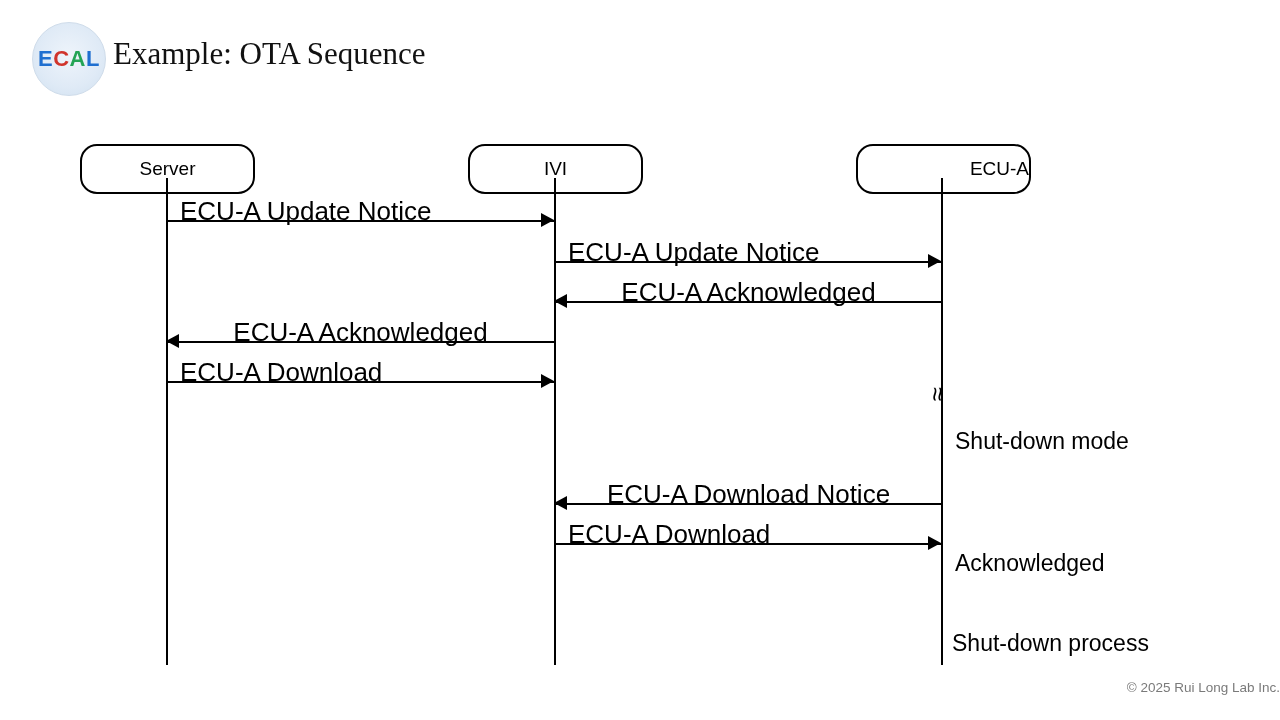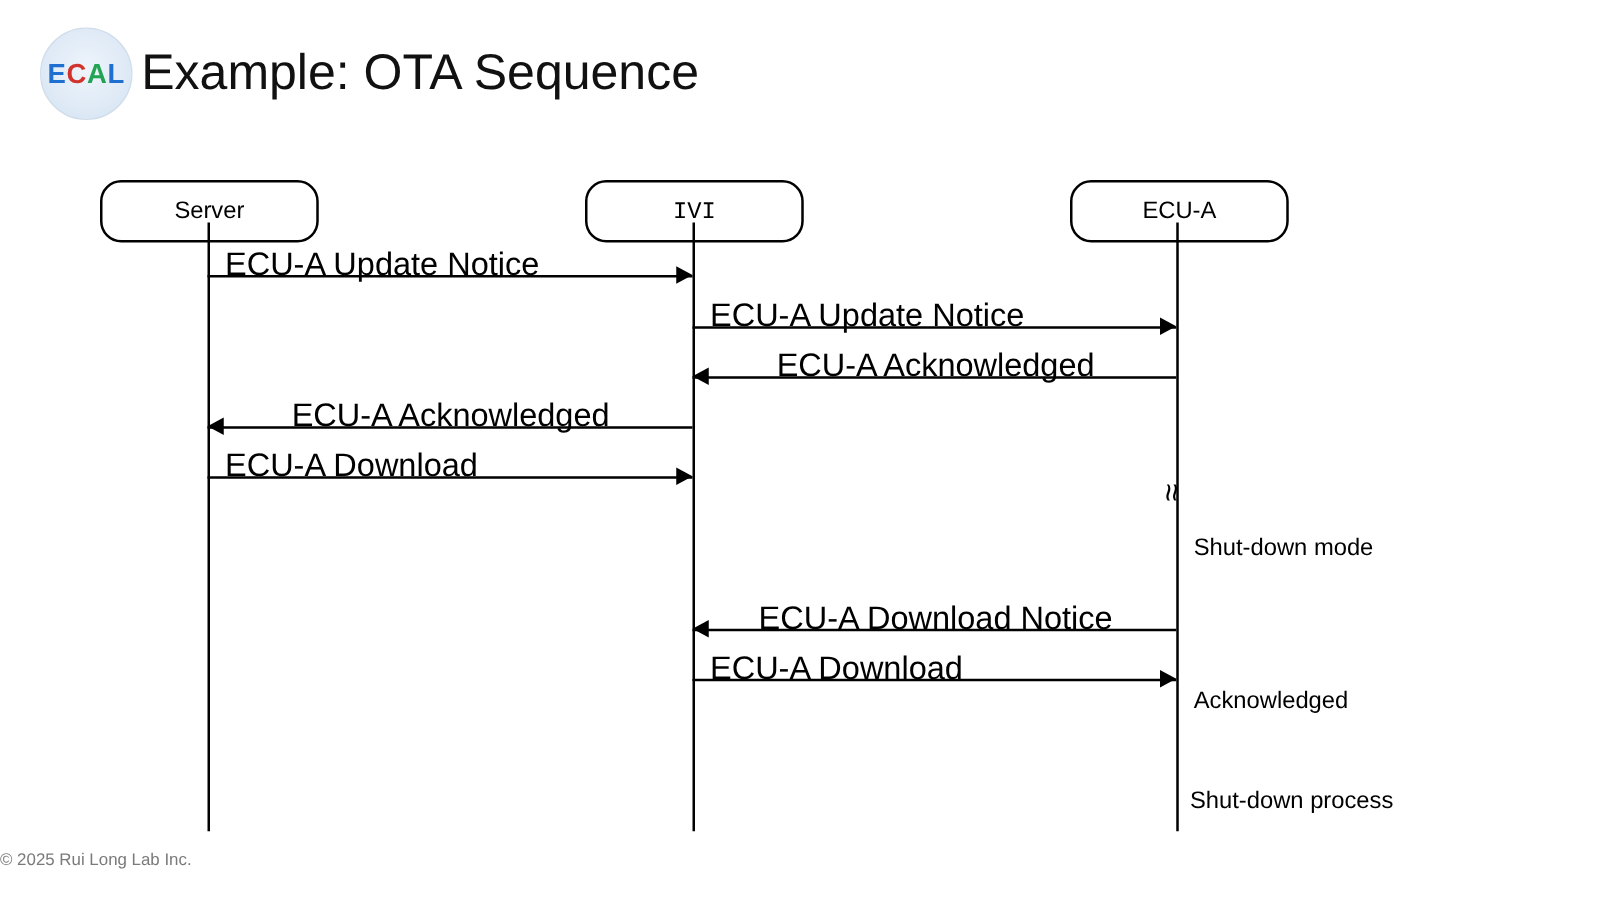--- a/index.html
+++ b/index.html
@@ -38,23 +38,24 @@
   }
   #logo .l1 { color: #1f6fd0; }
   #logo .l2 { color: #d0342c; }
   #logo .l3 { color: #23a455; }
   #logo .l4 { color: #1f6fd0; }
 
   #page-title {
     position: absolute;
     left: 113px;
     top: 36px;
-    font-size: 40px;
+    font-size: 31px;
     color: #111111;
     white-space: nowrap;
+    font-family: Liberation Serif, serif;
   }
 
   
   #diagram {
     position: absolute;
     left: 0;
     top: 120px;
     width: 1280px;
     height: 560px;
   }
@@ -104,62 +105,62 @@
     font-size: 26px;
     color: #000000;
     white-space: nowrap;
   }
   .msg-label.right-align {
     text-align: center;
   }
 
   .note-label {
     position: absolute;
-    font-size: 19px;
+    font-size: 23px;
     color: #000000;
     white-space: nowrap;
   }
 
   .break-mark {
     position: absolute;
     font-size: 26px;
     line-height: 1;
     color: #000000;
     transform: rotate(90deg);
     transform-origin: 50% 50%;
   }
 
   #footer {
     position: absolute;
     left: 0;
     top: 680px;
     width: 1280px;
-    text-align: left;
+    text-align: right;
     font-size: 13.5px;
     color: #7a7a7a;
   }
 </style>
 </head>
 <body>
 
 <div id="logo">
   <span class="logo-text"><span class="l1">E</span><span class="l2">C</span><span class="l3">A</span><span class="l4">L</span></span>
 </div>
 
 <div id="page-title">Example: OTA Sequence</div>
 
 <div id="diagram">
 
   <div class="lifeline-head" style="left:80px; top:24px; width:175px;">
     <span>Server</span>
   </div>
-  <div class="lifeline-head" style="left:468px; top:24px; width:175px;font-family:Liberation Mono, monospace;">
+  <div class="lifeline-head" style="left:468px; top:24px; width:175px;">
     <span>IVI</span>
   </div>
-  <div class="lifeline-head" style="left:856px; top:24px; width:175px;">
+  <div class="lifeline-head" style="left:856px; top:24px; width:175px;justify-content:flex-end;">
     <span>ECU-A</span>
   </div>
 
   <div class="lifeline" style="left:166px; top:58px; height:487px;"></div>
   <div class="lifeline" style="left:554px; top:58px; height:487px;"></div>
   <div class="lifeline" style="left:941px; top:58px; height:487px;"></div>
 
   <div class="msg-line" style="left:166px; top:100px; width:388px;"></div>
   <div class="arrow-head right" style="left:541px; top:93px;"></div>
   <div class="msg-label" style="left:180px; top:76px;">ECU-A Update Notice</div>

